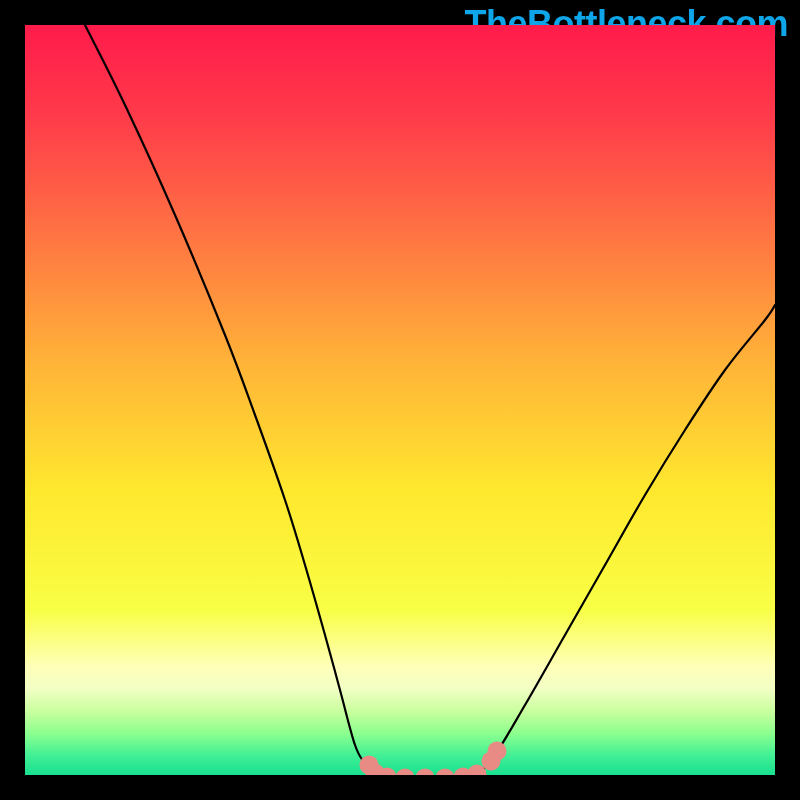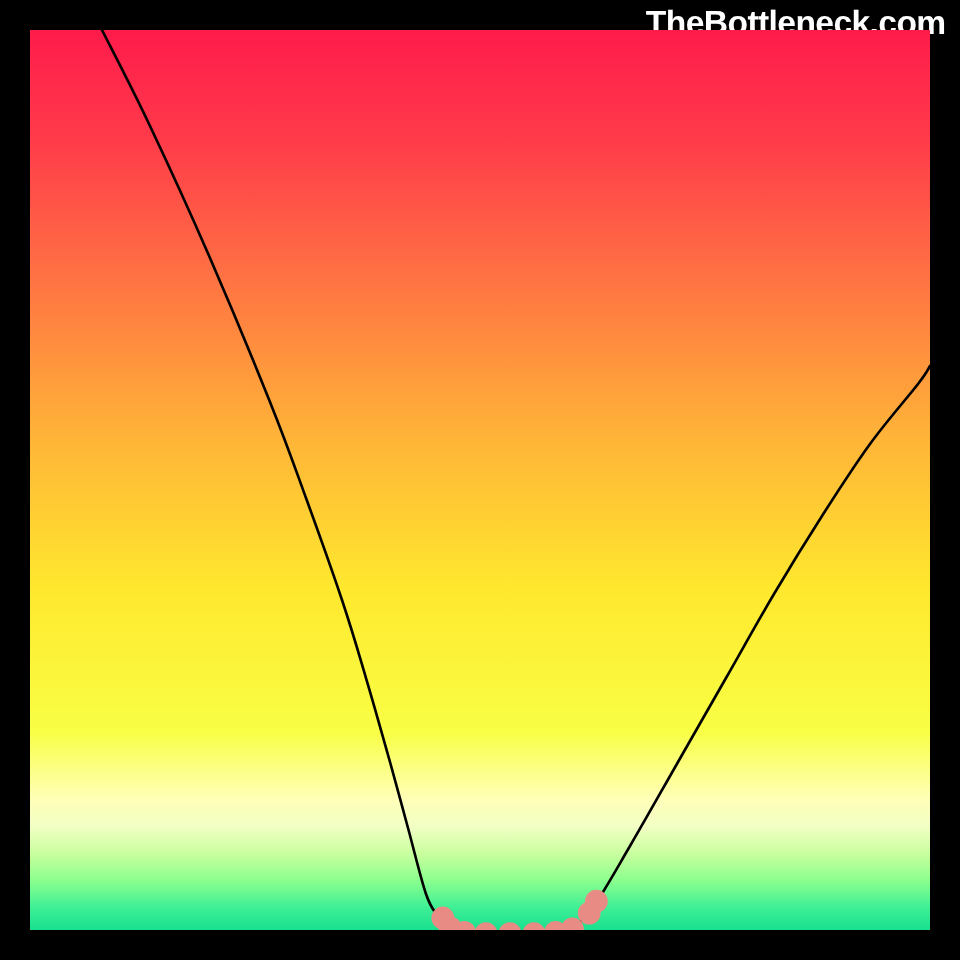--- a/index.html
+++ b/index.html
@@ -23,23 +23,23 @@
     left: 25px;
     top: 25px;
     width: 750px;
     height: 750px;
   }
   .watermark {
     position: absolute;
     top: 3px;
     right: 12px;
     font-family: Arial, Helvetica, sans-serif;
-    font-size: 28px;
+    font-size: 36px;
     font-weight: bold;
-    color: #ffffff;
+    color: #0ea5e9;
     letter-spacing: -0.5px;
   }
 </style>
 </head>
 <body>
 
 <div class="frame">
   <div class="watermark">TheBottleneck.com</div>
   <svg class="plot" width="750" height="750" viewBox="0 0 750 750">
     <defs>

